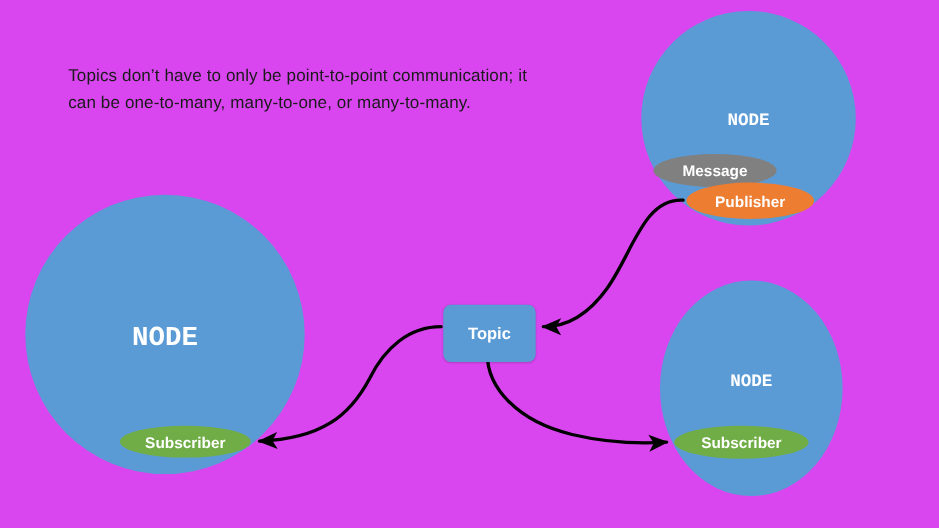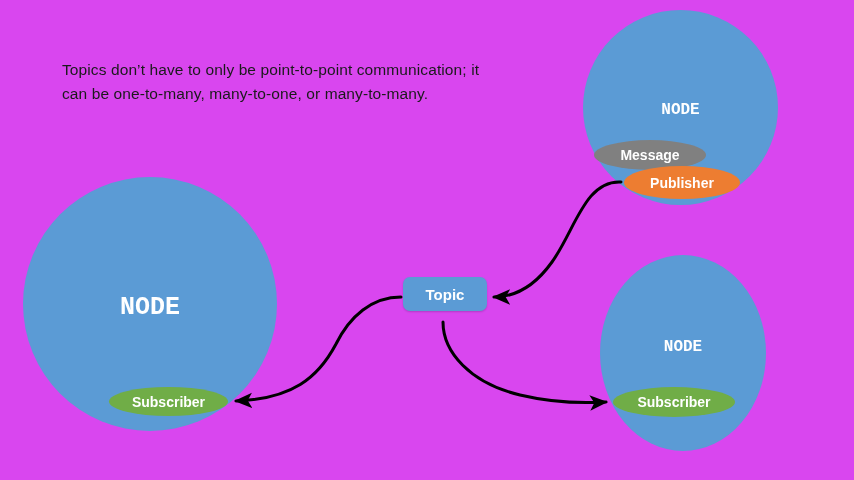--- a/index.html
+++ b/index.html
@@ -115,15 +115,15 @@
   <div class="node-label z-text" style="left:600px; top:338px; width:166px; font-size:16px;">NODE</div>
 
   <div class="pill subscriber z-pill" style="left:109px; top:387px; width:119px; height:29px; font-size:14px;">Subscriber</div>
 
   <div class="pill message z-pill" style="left:594px; top:140px; width:112px; height:30px; font-size:14px;">Message</div>
 
   <div class="pill publisher z-pill" style="left:624px; top:166px; width:116px; height:33px; font-size:14px;">Publisher</div>
 
   <div class="pill subscriber z-pill" style="left:613px; top:387px; width:122px; height:30px; font-size:14px;">Subscriber</div>
 
-  <div class="topic-box z-pill" style="left:403px; top:277px; width:84px; height:34px; font-size:15px;">Topic</div>
+  <div class="topic-box z-pill" style="left:403px; top:277px; width:84px; height:52px; font-size:15px;">Topic</div>
 
 </div>
 
 </body></html>

